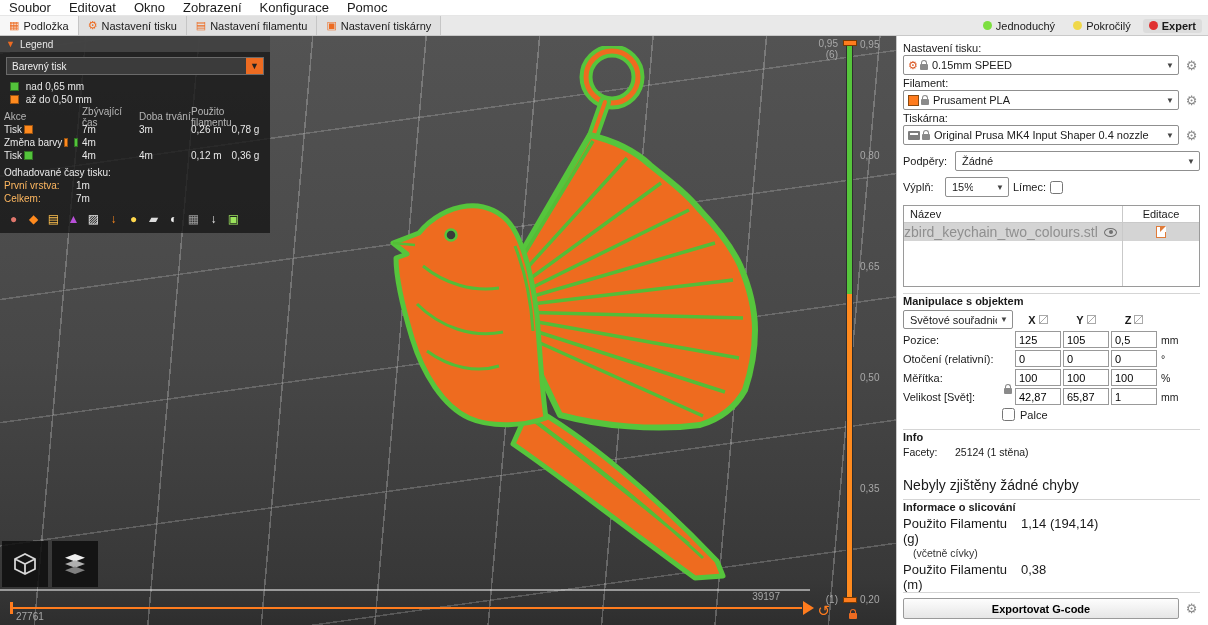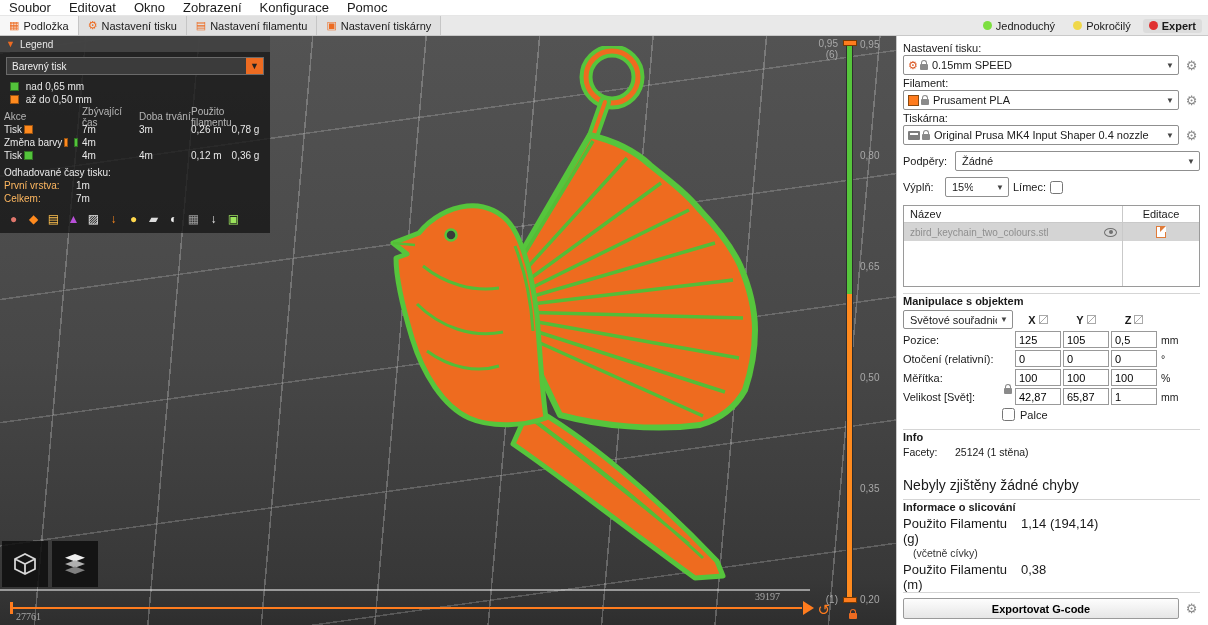--- a/index.html
+++ b/index.html
@@ -58,21 +58,21 @@
   .lg-est{display:flex;padding:1px 4px;}
   .lg-est-label{width:72px;color:#ffb860;}
   .lg-icons{display:flex;gap:5px;padding:6px 6px 2px;}
   .lg-ico{width:15px;height:15px;display:flex;align-items:center;justify-content:center;font-size:12px;cursor:pointer;}
 
   
   .view-btns{position:absolute;left:2px;bottom:38px;display:flex;gap:4px;}
   .vbtn{width:46px;height:46px;background:rgba(14,14,14,.85);display:flex;align-items:center;justify-content:center;cursor:pointer;}
 
   
-  .hslider{position:absolute;left:6px;right:64px;bottom:0;height:32px;font-size:10px;color:#a8a8a8;font-family:Liberation Serif, serif;}
+  .hslider{position:absolute;left:6px;right:64px;bottom:0;height:32px;font-size:10px;color:#a8a8a8;}
   .hs-line{position:absolute;left:6px;right:30px;top:14px;height:2px;background:#ff7c1e;cursor:pointer;}
   .hs-tick-left{position:absolute;left:4px;top:9px;width:3px;height:12px;background:#ff7c1e;}
   .hs-arrow{position:absolute;right:18px;top:8px;width:0;height:0;border-left:11px solid #ff7c1e;
             border-top:7px solid transparent;border-bottom:7px solid transparent;cursor:pointer;}
   .hs-max{position:absolute;right:52px;top:-2px;}
   .hs-min{position:absolute;left:10px;top:18px;}
   .hs-undo{position:absolute;right:2px;top:10px;color:#ff7c1e;font-size:15px;line-height:1;cursor:pointer;}
 
   
   .vslider{position:absolute;right:10px;top:2px;bottom:6px;width:76px;font-size:10px;color:#a8a8a8;}
@@ -110,21 +110,21 @@
   .inline-row{display:flex;align-items:center;margin-top:6px;}
   .ilbl{width:52px;} .ilbl2{width:42px;}
   .checkbox{width:13px;height:13px;margin:0 0 0 4px;cursor:pointer;}
 
   
   .objtable{position:relative;margin-top:8px;height:136px;border:1px solid #9a9a9a;background:#fff;overflow:hidden;}
   .obj-div{position:absolute;right:76px;top:0;bottom:0;width:1px;background:#c9c9c9;}
   .obj-head{display:flex;height:17px;border-bottom:1px solid #c9c9c9;align-items:center;}
   .obj-col-name{flex:1;padding-left:6px;} .obj-col-edit{width:76px;text-align:center;}
   .obj-row{display:flex;height:18px;background:#d4d4d4;align-items:center;cursor:pointer;}
-  .obj-name{flex:1;color:#8f8f8f;font-size:10px;padding-left:6px;white-space:nowrap;overflow:hidden;}
+  .obj-name{flex:1;color:#8f8f8f;font-size:14px;white-space:nowrap;overflow:hidden;}
   .eye{width:13px;height:9px;border:1px solid #707070;border-radius:50%;position:relative;display:inline-block;margin:0 6px;cursor:pointer;flex:none;}
   .eye::after{content:"";position:absolute;left:3.5px;top:1.5px;width:4px;height:4px;background:#707070;border-radius:50%;}
   .obj-edit{width:76px;display:flex;justify-content:center;}
   .page-ico{width:10px;height:12px;border:1px solid #e07b39;background:#fff;position:relative;display:inline-block;cursor:pointer;}
   .page-ico::after{content:"";position:absolute;right:-1px;top:-1px;border:3px solid;border-color:#e07b39 #fff #fff #e07b39;}
 
   
   .section{border-top:1px solid #d5d5d5;margin-top:6px;padding-top:1px;}
   .section-title{font-weight:bold;margin-bottom:3px;}
   .manip{position:relative;}

